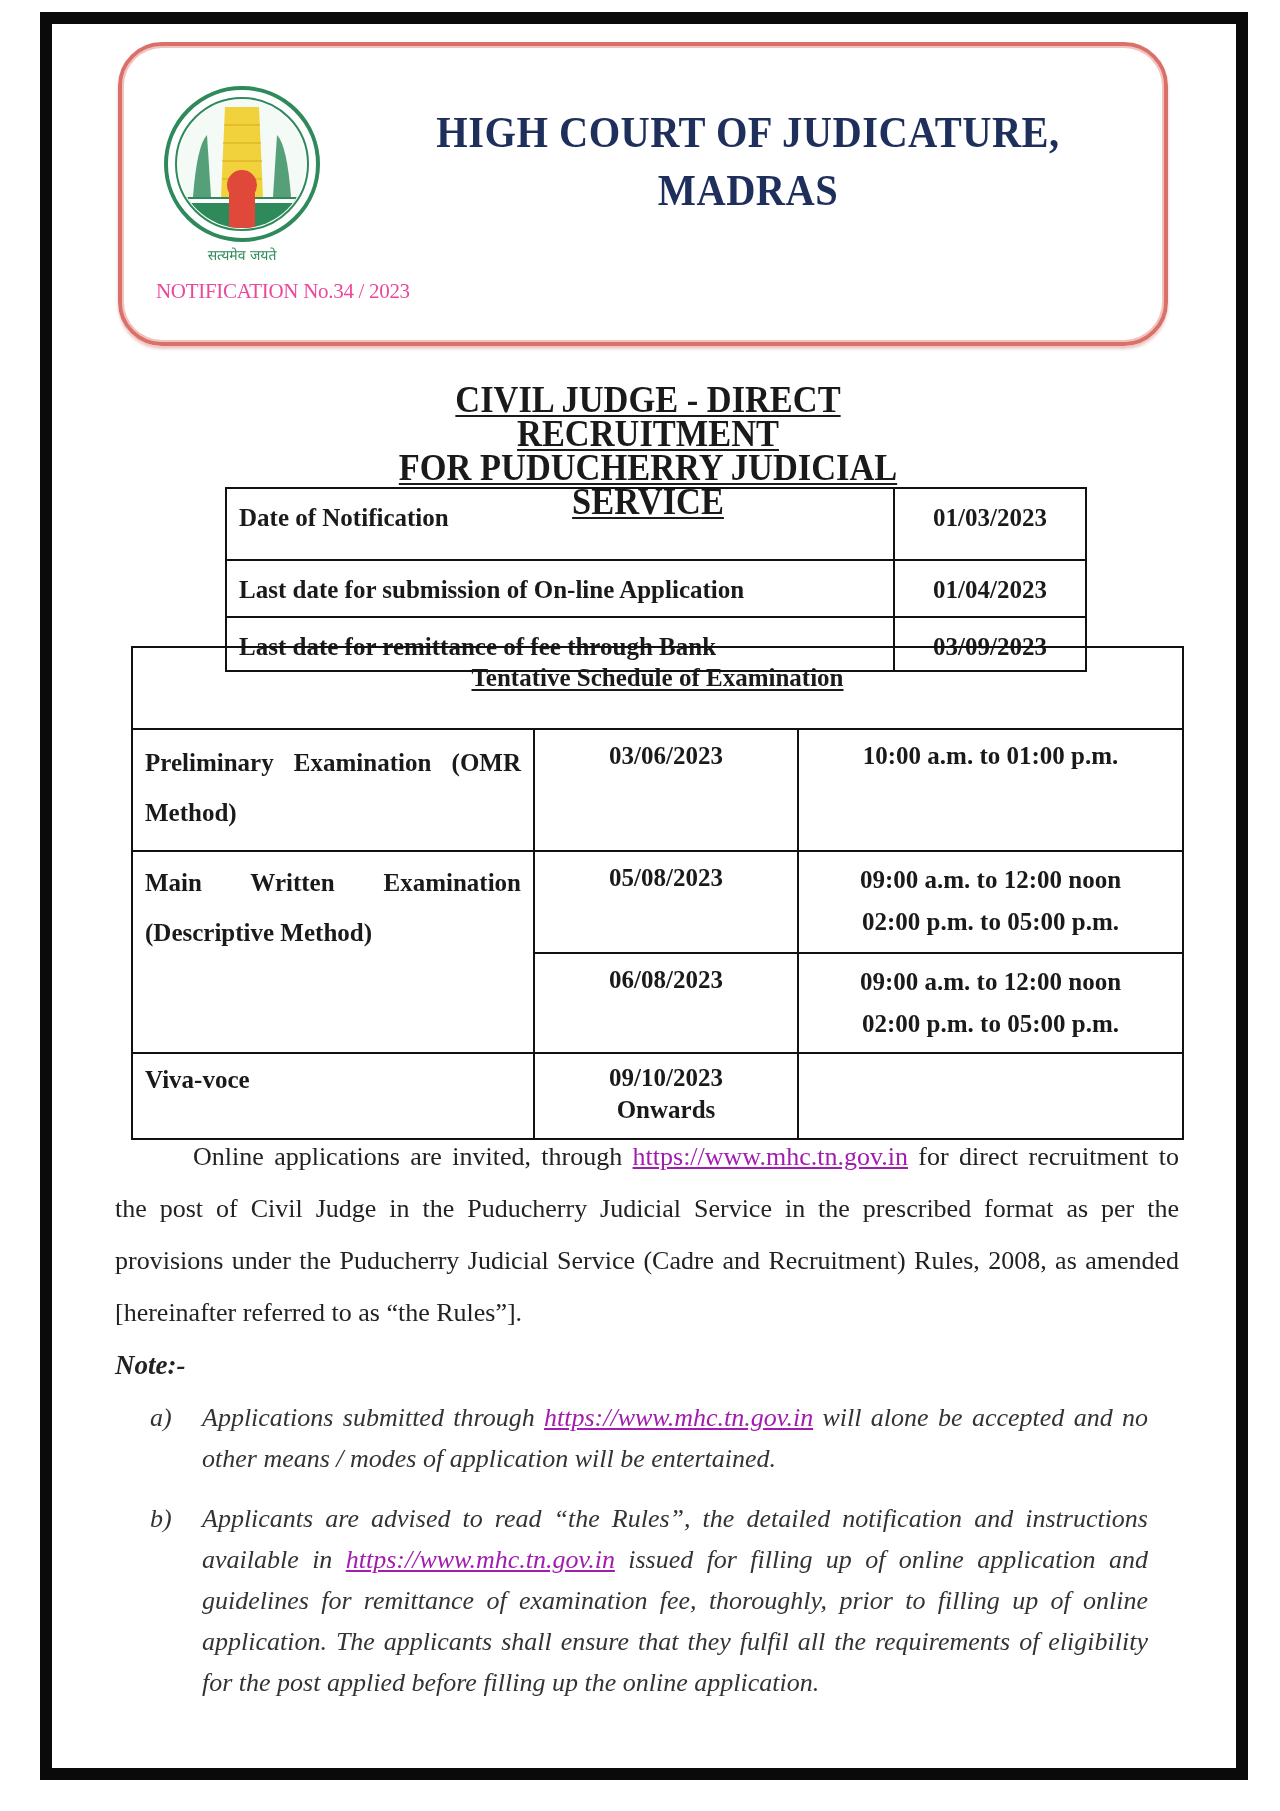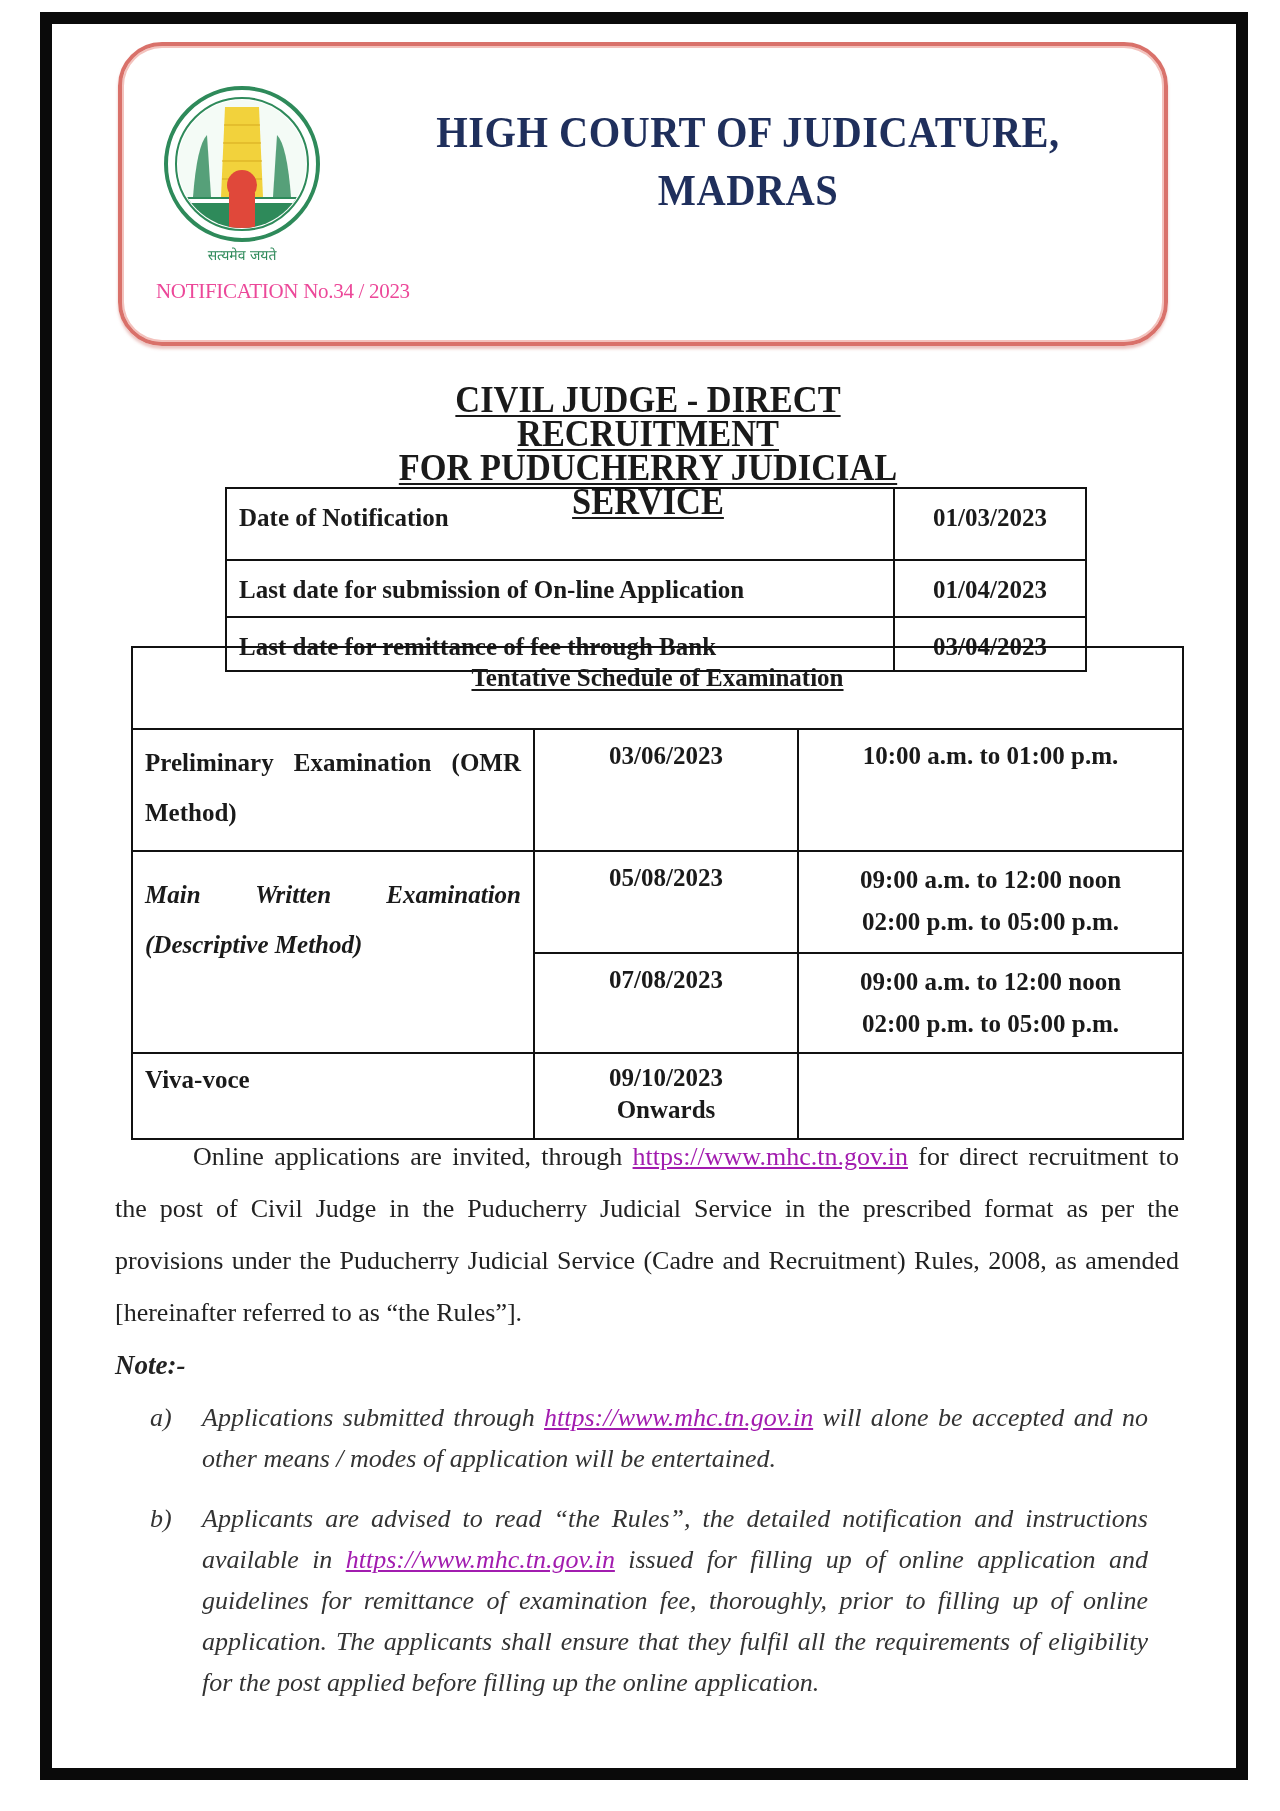--- a/index.html
+++ b/index.html
@@ -118,53 +118,53 @@
       <tr class="r0">
     <td>Date of Notification</td>
     <td class="val">01/03/2023</td>
   </tr>
   <tr class="r1">
     <td>Last date for submission of On-line Application</td>
     <td class="val">01/04/2023</td>
   </tr>
   <tr class="r2">
     <td>Last date for remittance of fee through Bank</td>
-    <td class="val">03/04/2023</td>
+    <td class="val">03/09/2023</td>
   </tr>
 </tbody>
   </table>
 
 <table class="sched-table">
   <tbody>
       <tr class="hdr">
     <td colspan="3">
       <span>Tentative Schedule of Examination</span>
     </td>
   </tr>
   <tr class="prelim">
     <td class="c0">
       <span>Preliminary Examination</span>
       <span>(OMR Method)</span>
     </td>
     <td class="c1">03/06/2023</td>
     <td class="c2" style="line-height:36px;">10:00 a.m. to 01:00 p.m.</td>
   </tr>
   <tr class="main1">
-    <td class="c0 plain" rowspan="2" style="padding-top:18px;font-style:italic;">
+    <td class="c0 plain" rowspan="2" style="padding-top:6px;">
       <span style="display:block;text-align-last:justify;">Main Written Examination</span>
       <span style="display:block;">(Descriptive Method)</span>
     </td>
     <td class="c1">05/08/2023</td>
     <td class="c2">
       <span class="l1">09:00 a.m. to 12:00 noon</span>
       <span class="l2">02:00 p.m. to 05:00 p.m.</span>
     </td>
   </tr>
   <tr class="main2">
-    <td class="c1">07/08/2023</td>
+    <td class="c1">06/08/2023</td>
     <td class="c2">
       <span class="l1">09:00 a.m. to 12:00 noon</span>
       <span class="l2">02:00 p.m. to 05:00 p.m.</span>
     </td>
   </tr>
   <tr class="viva">
     <td class="c0 plain" style="line-height:36px;">Viva-voce</td>
     <td class="c1" style="line-height:32px;">
       <span style="display:block;">09/10/2023</span>
       <span style="display:block;">Onwards</span>

